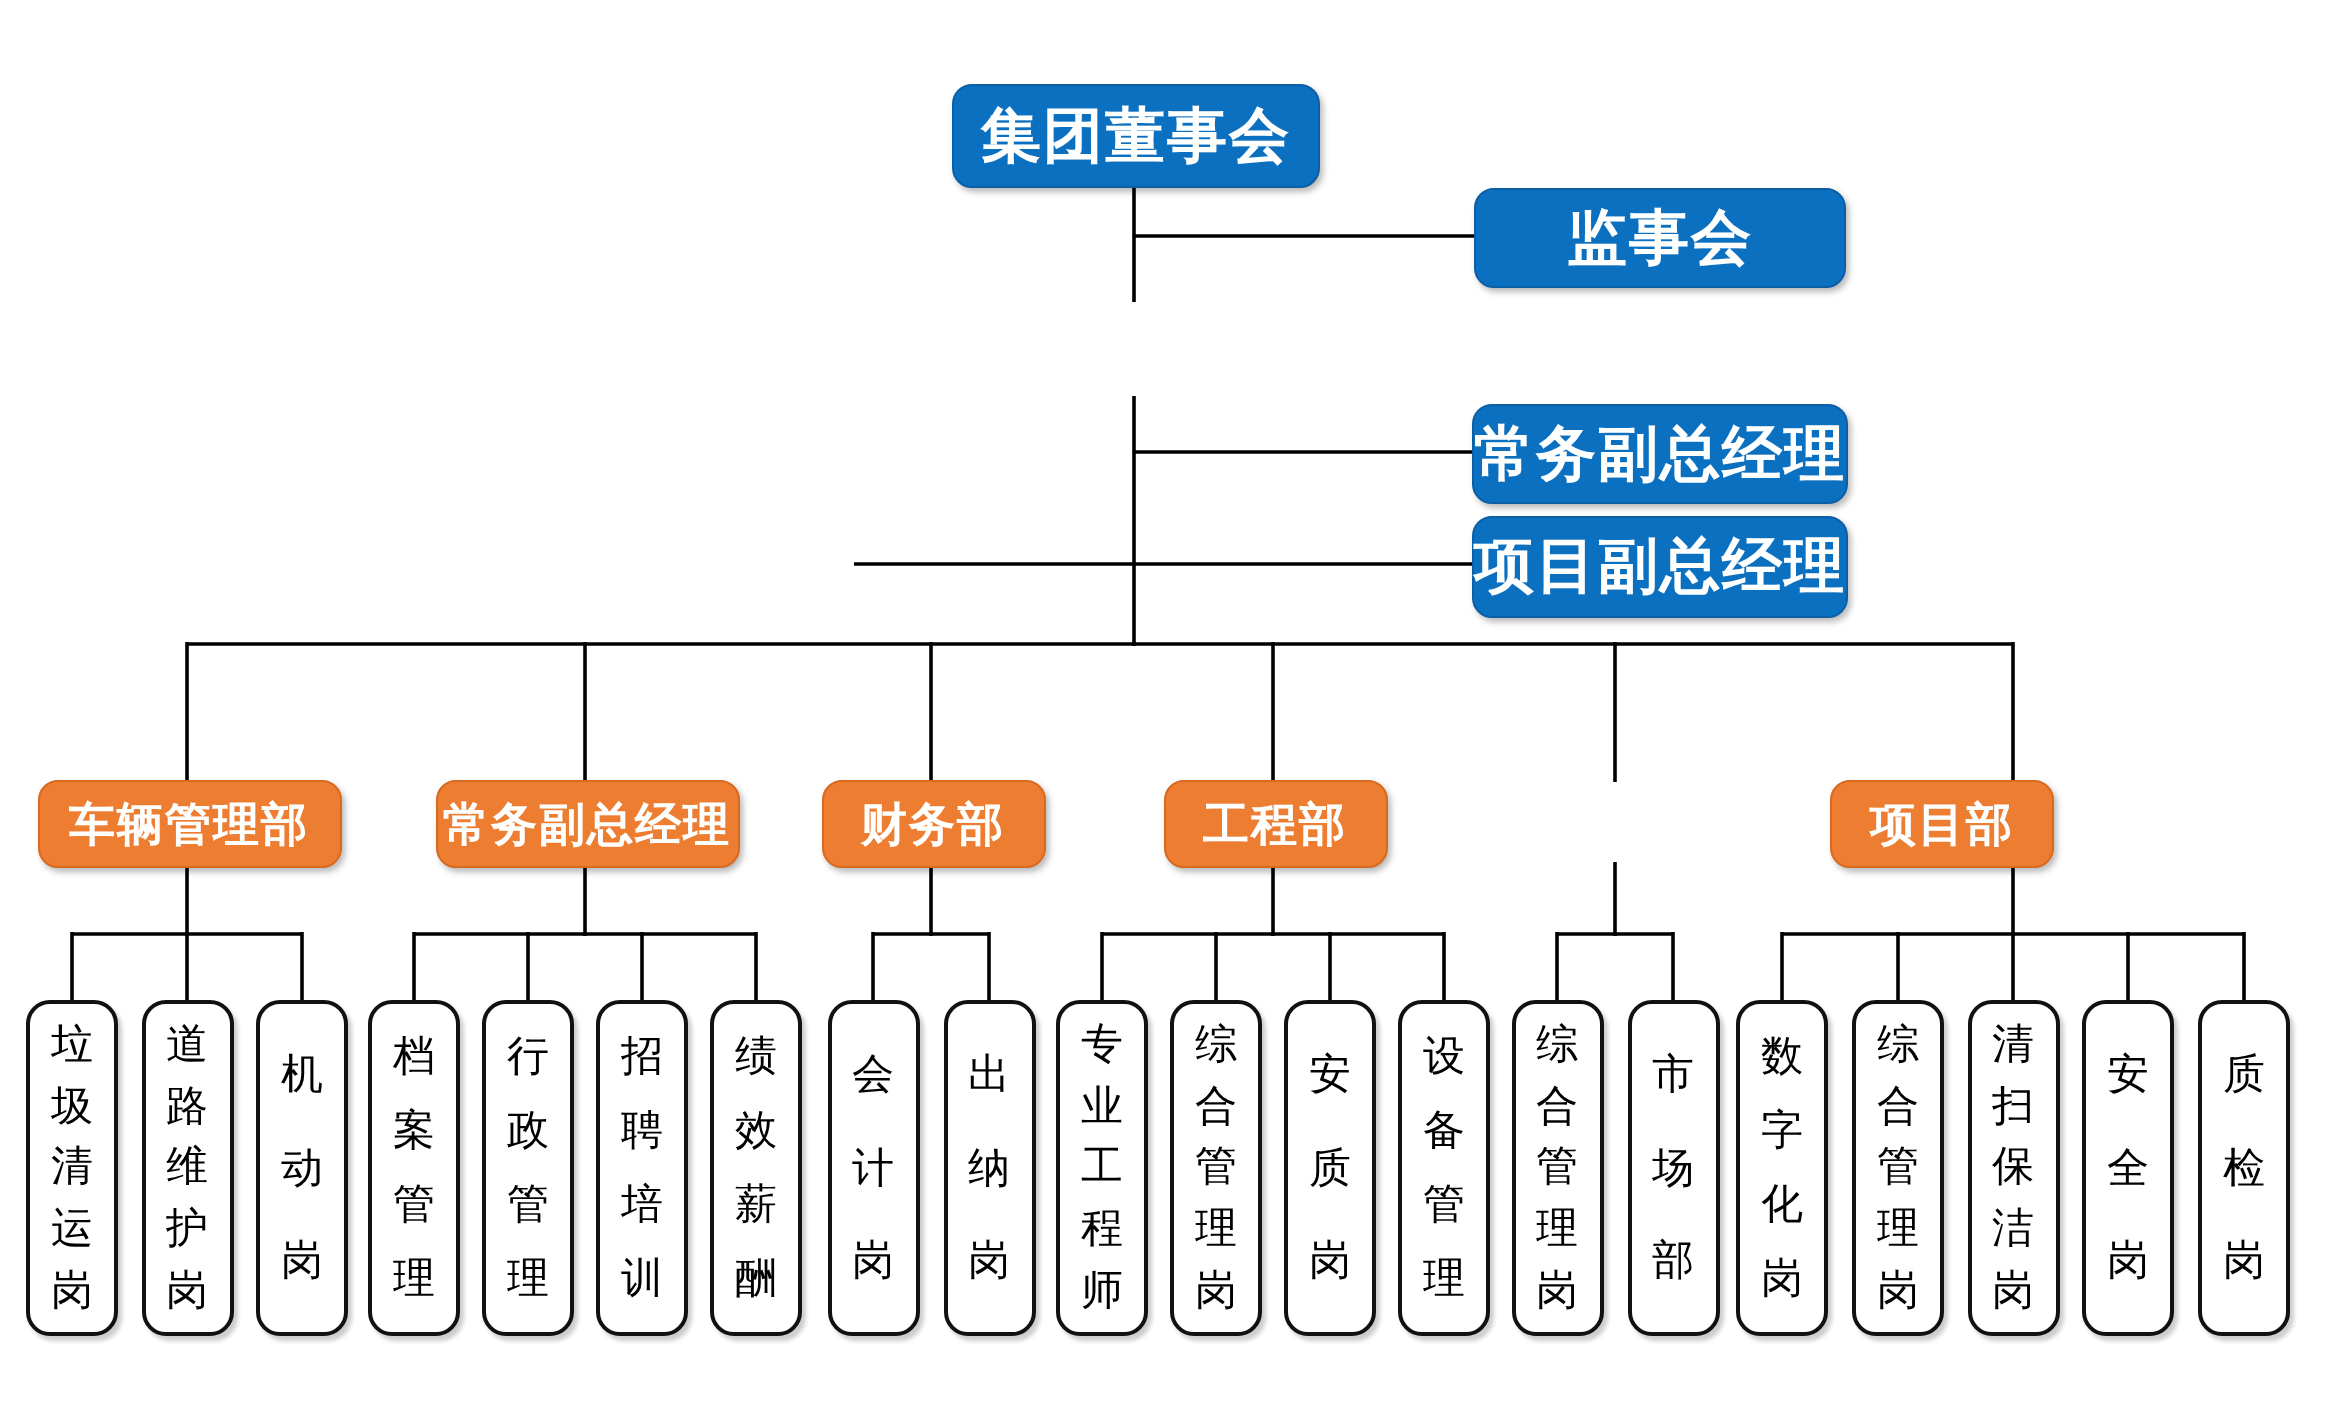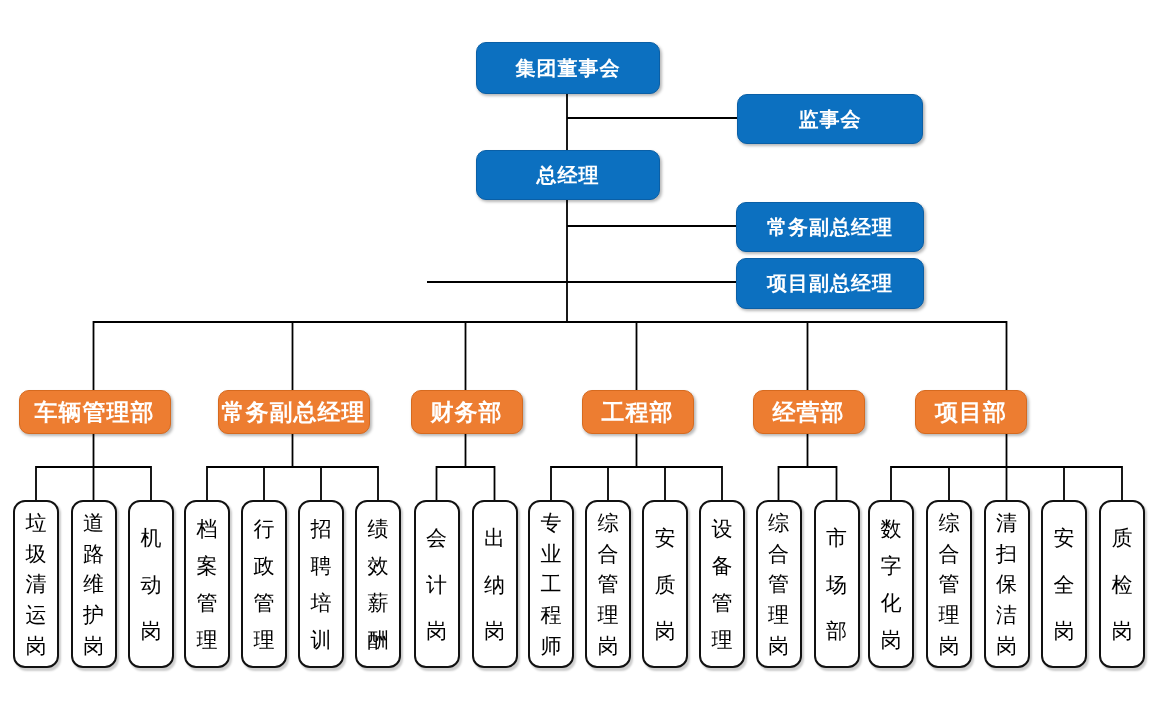--- a/index.html
+++ b/index.html
@@ -5,21 +5,21 @@
   html,body { margin:0; padding:0; background:#ffffff; font-family:"Liberation Sans", sans-serif; }
   .canvas {
     position:relative; width:1164px; height:713px; background:#ffffff; overflow:hidden;
   }
   svg.lines { position:absolute; left:0; top:0; z-index:0; }
   .node {
     position:absolute; z-index:1; display:flex; align-items:center; justify-content:center;
     color:#ffffff; font-weight:bold; text-align:center;
     border-radius:10px; box-shadow:1.5px 2px 3px rgba(0,0,0,0.28);
   }
-  .node.blue   { background:var(--blue,#0c70c0);  border:1px solid #0a5fa6; font-size:20px; letter-spacing:1px; }
+  .node.blue   { background:var(--blue,#0c70c0);  border:1px solid #0a5fa6; font-size:30px; letter-spacing:1px; }
   .node.orange { background:var(--orange,#ed7d31); border:1px solid #d66a1f; font-size:23px; letter-spacing:1px;text-align:right; }
   .leaf {
     position:absolute; z-index:1; width:46px; height:168px; background:#ffffff;
     border:2.5px solid var(--leaf_border,#111111); border-radius:12px;
     box-shadow:2px 2.5px 2px rgba(0,0,0,0.20);
     box-sizing:border-box;
   }
   .vtext {
     width:100%; height:100%; display:flex; flex-direction:column;
     justify-content:space-evenly; align-items:center;
@@ -80,29 +80,27 @@
     <line x1="836.5" y1="466" x2="836.5" y2="501"></line>
     <line x1="891" y1="466" x2="891" y2="501"></line>
     <line x1="949" y1="466" x2="949" y2="501"></line>
     <line x1="1006.5" y1="466" x2="1006.5" y2="501"></line>
     <line x1="1064" y1="466" x2="1064" y2="501"></line>
     <line x1="1122" y1="466" x2="1122" y2="501"></line>
   </svg>
 
   <div class="node blue" style="left:476px;top:42px;width:182px;height:50px">集团董事会</div>
   <div class="node blue" style="left:737px;top:94px;width:184px;height:48px">监事会</div>
-  <div class="node blue" style="left:476px;top:150px;width:182px;height:48px">总经理</div>
   <div class="node blue" style="left:736px;top:202px;width:186px;height:48px">常务副总经理</div>
   <div class="node blue" style="left:736px;top:258px;width:186px;height:49px">项目副总经理</div>
 
   <div class="node orange" style="left:18.5px;top:390px;width:150px;height:42px">车辆管理部</div>
   <div class="node orange" style="left:217.5px;top:390px;width:150px;height:42px">常务副总经理</div>
   <div class="node orange" style="left:410.5px;top:390px;width:110px;height:42px">财务部</div>
   <div class="node orange" style="left:581.5px;top:390px;width:110px;height:42px">工程部</div>
-  <div class="node orange" style="left:752.5px;top:390px;width:110px;height:42px">经营部</div>
   <div class="node orange" style="left:915px;top:390px;width:110px;height:42px">项目部</div>
 
   <div class="leaf" style="left:13px;top:500px">
     <div class="vtext">
         <span>垃</span>
         <span>圾</span>
         <span>清</span>
         <span>运</span>
         <span>岗</span>
       </div>

